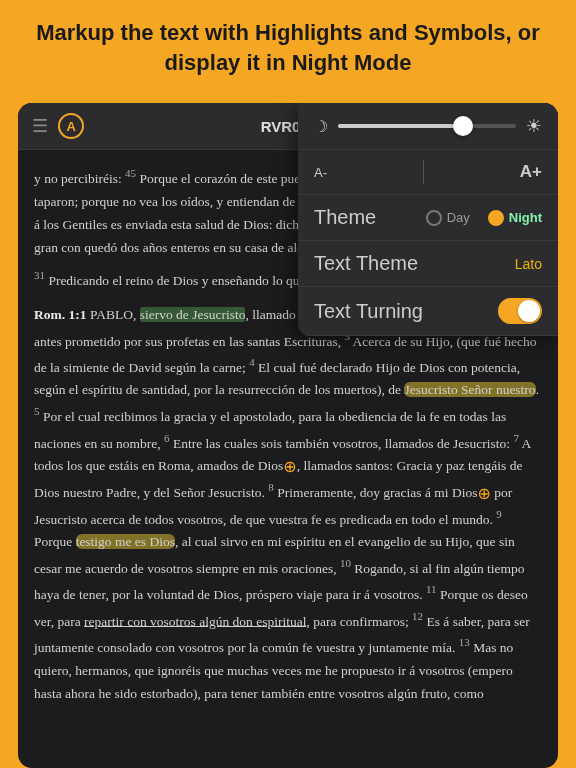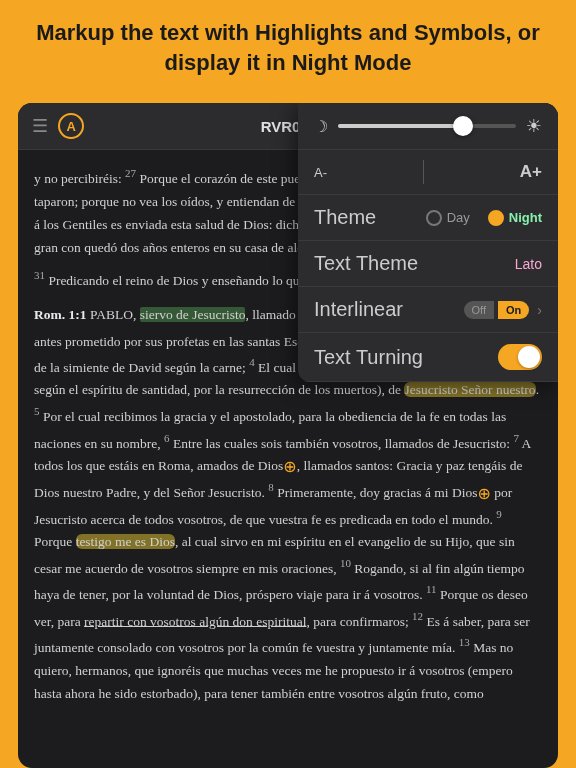--- a/index.html
+++ b/index.html
@@ -207,21 +207,21 @@
       align-items: center;
       justify-content: space-between;
       padding: 11px 16px;
       border-bottom: 1px solid #3a3a3c;
     }
     .settings-label {
       color: #ccc;
       font-size: 20px;
     }
     .settings-value {
-      color: #f9a8d4;
+      color: #eab308;
       font-size: 14px;
     }
 
     
     .day-night-toggle {
       display: flex;
       align-items: flex-start;
       gap: 8px;
     }
     .toggle-option {
@@ -329,21 +329,21 @@
         <svg width="18" height="18" viewBox="0 0 24 24" fill="none" stroke="#aaa" stroke-width="2.5" stroke-linecap="round">
           <circle cx="11" cy="11" r="7"></circle>
           <line x1="16.5" y1="16.5" x2="22" y2="22"></line>
         </svg>
       </span>
     </div>
   </div>
 
   <div class="bible-text">
     <p>
-      y no percibiréis: <sup class="verse-num">27</sup> Porque el corazón de este pueblo se h oyeron pesadamente, y sus ojos taparon; porque no vea los oídos, y entiendan de corazón, y se conviertan, y yo lo notorio que á los Gentiles es enviada esta salud de Dios: dicho esto, los Judíos salieron, teniendo entre sí gran con quedó dos años enteros en su casa de alquiler, y recibía á
+      y no percibiréis: <sup class="verse-num">45</sup> Porque el corazón de este pueblo se h oyeron pesadamente, y sus ojos taparon; porque no vea los oídos, y entiendan de corazón, y se conviertan, y yo lo notorio que á los Gentiles es enviada esta salud de Dios: dicho esto, los Judíos salieron, teniendo entre sí gran con quedó dos años enteros en su casa de alquiler, y recibía á
     </p>
     <p style="margin-top:6px;">
       <sup class="verse-num">31</sup> Predicando el reino de Dios y enseñando lo que es de libertad, sin impedimento.
     </p>
     <p style="margin-top:8px;">
       <span class="bold-ref">Rom. 1:1</span> PABLO, <span class="highlight-green">siervo de Jesucristo</span>, llamado á ser <span class="highlight-green">apóst</span> evangelio de Dios. <sup class="verse-num">2</sup> Que él había antes prometido por sus profetas en las santas Escrituras, <sup class="verse-num">3</sup> Acerca de su Hijo, (que fué hecho de la simiente de David según la carne; <sup class="verse-num">4</sup> El cual fué declarado Hijo de Dios con potencia, según el espíritu de santidad, por la resurrección de los muertos), de <span class="highlight-yellow">Jesucristo Señor nuestro</span>. <sup class="verse-num">5</sup> Por el cual recibimos la gracia y el apostolado, para la obediencia de la fe en todas las naciones en su nombre, <sup class="verse-num">6</sup> Entre las cuales sois también vosotros, llamados de Jesucristo: <sup class="verse-num">7</sup> A todos los que estáis en Roma, amados de Dios<span class="symbol-dot">⊕</span>, llamados santos: Gracia y paz tengáis de Dios nuestro Padre, y del Señor Jesucristo. <sup class="verse-num">8</sup> Primeramente, doy gracias á mi Dios<span class="symbol-dot">⊕</span> por Jesucristo acerca de todos vosotros, de que vuestra fe es predicada en todo el mundo. <sup class="verse-num">9</sup> Porque <span class="highlight-yellow">testigo me es Dios</span>, al cual sirvo en mi espíritu en el evangelio de su Hijo, que sin cesar me acuerdo de vosotros siempre en mis oraciones, <sup class="verse-num">10</sup> Rogando, si al fin algún tiempo haya de tener, por la voluntad de Dios, próspero viaje para ir á vosotros. <sup class="verse-num">11</sup> Porque os deseo ver, para <span class="underline-text">repartir con vosotros algún don espiritual</span>, para confirmaros; <sup class="verse-num">12</sup> Es á saber, para ser juntamente consolado con vosotros por la común fe vuestra y juntamente mía. <sup class="verse-num">13</sup> Mas no quiero, hermanos, que ignoréis que muchas veces me he propuesto ir á vosotros (empero hasta ahora he sido estorbado), para tener también entre vosotros algún fruto, como
     </p>
   </div>
 
   <div class="dropdown-panel">
@@ -375,28 +375,20 @@
           <span class="toggle-label-night">Night</span>
         </div>
       </div>
     </div>
 
     <div class="settings-row">
       <span class="settings-label">Text Theme</span>
       <span class="settings-value">Lato</span>
     </div>
 
-    <div class="settings-row">
-      <span class="settings-label">Interlinear</span>
-      <div class="interlinear-toggle">
-        <span class="toggle-off">Off</span>
-        <span class="toggle-on">On</span>
-        <span class="chevron-right">›</span>
-      </div>
-    </div>
 
     <div class="settings-row">
       <span class="settings-label">Text Turning</span>
       <div class="ios-toggle">
         <div class="ios-toggle-thumb"></div>
       </div>
     </div>
 
   </div>
 

